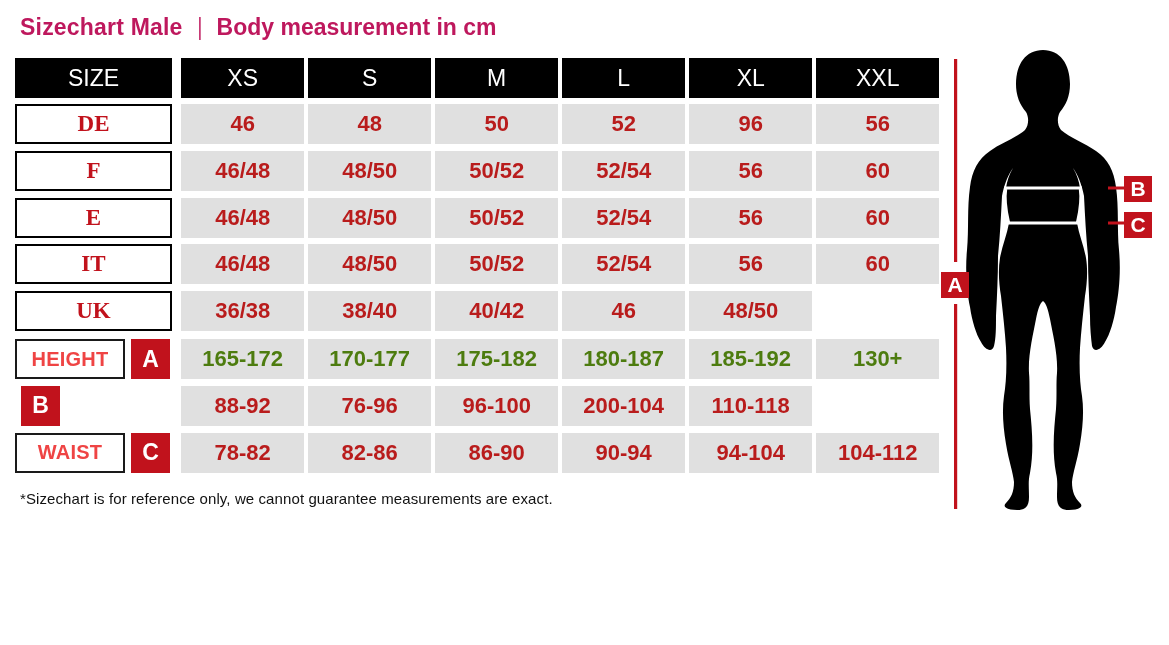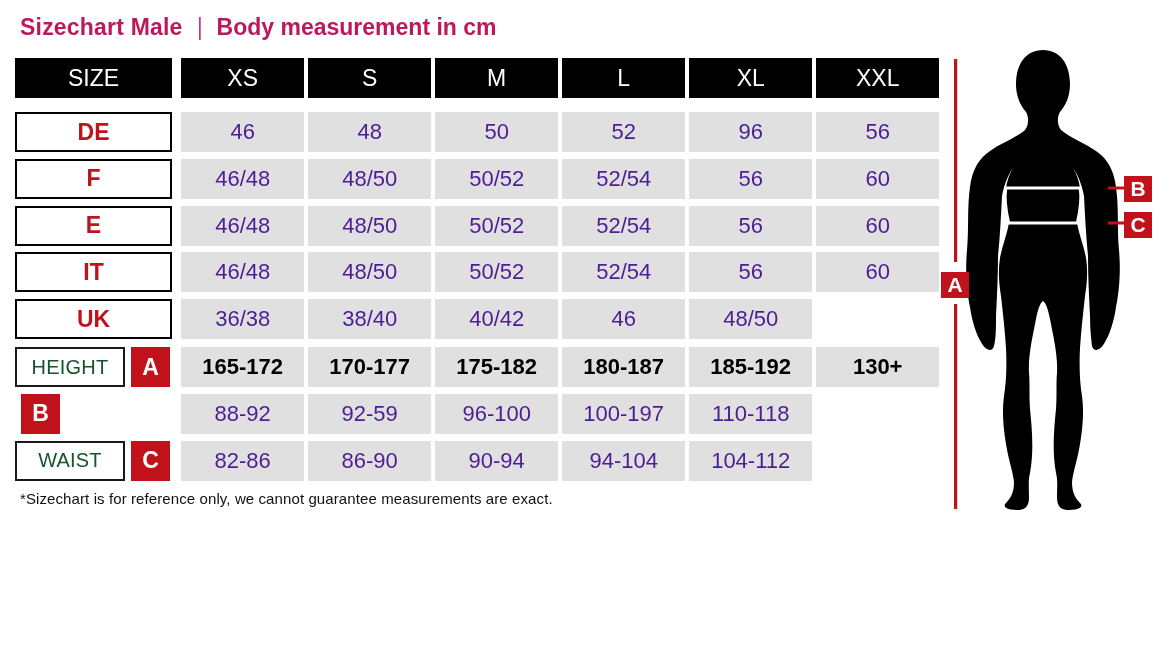--- a/index.html
+++ b/index.html
@@ -11,38 +11,38 @@
   .title{position:absolute;left:20px;top:14px;white-space:nowrap;
          font-size:23px;color:#be185d;display:flex;align-items:baseline;}
   .title-main{font-weight:bold;letter-spacing:0.2px;}
   .title-sep{margin:0 14px;font-weight:400;transform:scaleX(.8);}
   .title-sub{font-weight:700;}
 
   
   .table{position:absolute;left:15px;top:58px;width:924px;}
   .row{display:grid;grid-template-columns:162px repeat(6,1fr);
        column-gap:4.4px;height:40px;margin-bottom:6.8px;}
-  .header-row{margin-bottom:14px;}
+  .header-row{margin-bottom:6px;}
   .hcell{background:#000;color:#fff;font-size:23px;
          display:flex;align-items:center;justify-content:center;}
   .size-head{width:157px;box-sizing:border-box;}
   .label-cell{width:157px;box-sizing:border-box;background:#fff;
         border:2px solid #000;color:#c1121c;font-weight:bold;font-size:23px;
-        display:flex;align-items:center;justify-content:center;}
-  .cell{background:#e0e0e0;color:#4c1d95;font-size:22px;
-        display:flex;align-items:center;justify-content:center;}
+        display:flex;align-items:center;justify-content:center;font-family:Liberation Serif, serif;}
+  .cell{background:#e0e0e0;color:#b91c1c;font-size:22px;
+        display:flex;align-items:center;justify-content:center;font-weight:bold;}
   .m-gap{margin-top:8px;}
   .m-label-wrap{width:162px;display:flex;align-items:stretch;}
   .m-label-cell{width:110px;box-sizing:border-box;background:#fff;
-        border:2px solid #1a1a1a;color:#14532d;font-weight:normal;font-size:20px;
+        border:2px solid #1a1a1a;color:#ef4444;font-weight:bold;font-size:20px;
         display:flex;align-items:center;justify-content:center;letter-spacing:0.2px;}
   .m-badge{width:39px;margin-left:6px;background:#c1121c;color:#fff;
         font-weight:bold;font-size:23px;
         display:flex;align-items:center;justify-content:center;}
-  .vbold .cell{font-weight:bold;color:#000000;}
+  .vbold .cell{font-weight:bold;color:#4d7c0f;}
 
   
   .footnote{position:absolute;left:20px;top:490px;margin:0;
         font-size:15px;font-weight:normal;color:#111;letter-spacing:0.1px;}
 
   
   .figure-svg{position:absolute;left:938px;top:46px;}
 </style>
 </head>
 <body>
@@ -127,31 +127,32 @@
       <div class="cell">180-187</div>
       <div class="cell">185-192</div>
       <div class="cell">130+</div>
     </div>
 
     <div class="row">
       <div class="m-label-wrap">
         <div class="m-badge">B</div>
       </div>
       <div class="cell">88-92</div>
-      <div class="cell">92-59</div>
+      <div class="cell">76-96</div>
       <div class="cell">96-100</div>
-      <div class="cell">100-197</div>
+      <div class="cell">200-104</div>
       <div class="cell">110-118</div>
     </div>
 
     <div class="row">
       <div class="m-label-wrap">
         <div class="m-label-cell">WAIST</div>
         <div class="m-badge">C</div>
       </div>
+      <div class="cell">78-82</div>
       <div class="cell">82-86</div>
       <div class="cell">86-90</div>
       <div class="cell">90-94</div>
       <div class="cell">94-104</div>
       <div class="cell">104-112</div>
     </div>
 
   </div>
 
   <p class="footnote">*Sizechart is for reference only, we cannot guarantee measurements are exact.</p>

